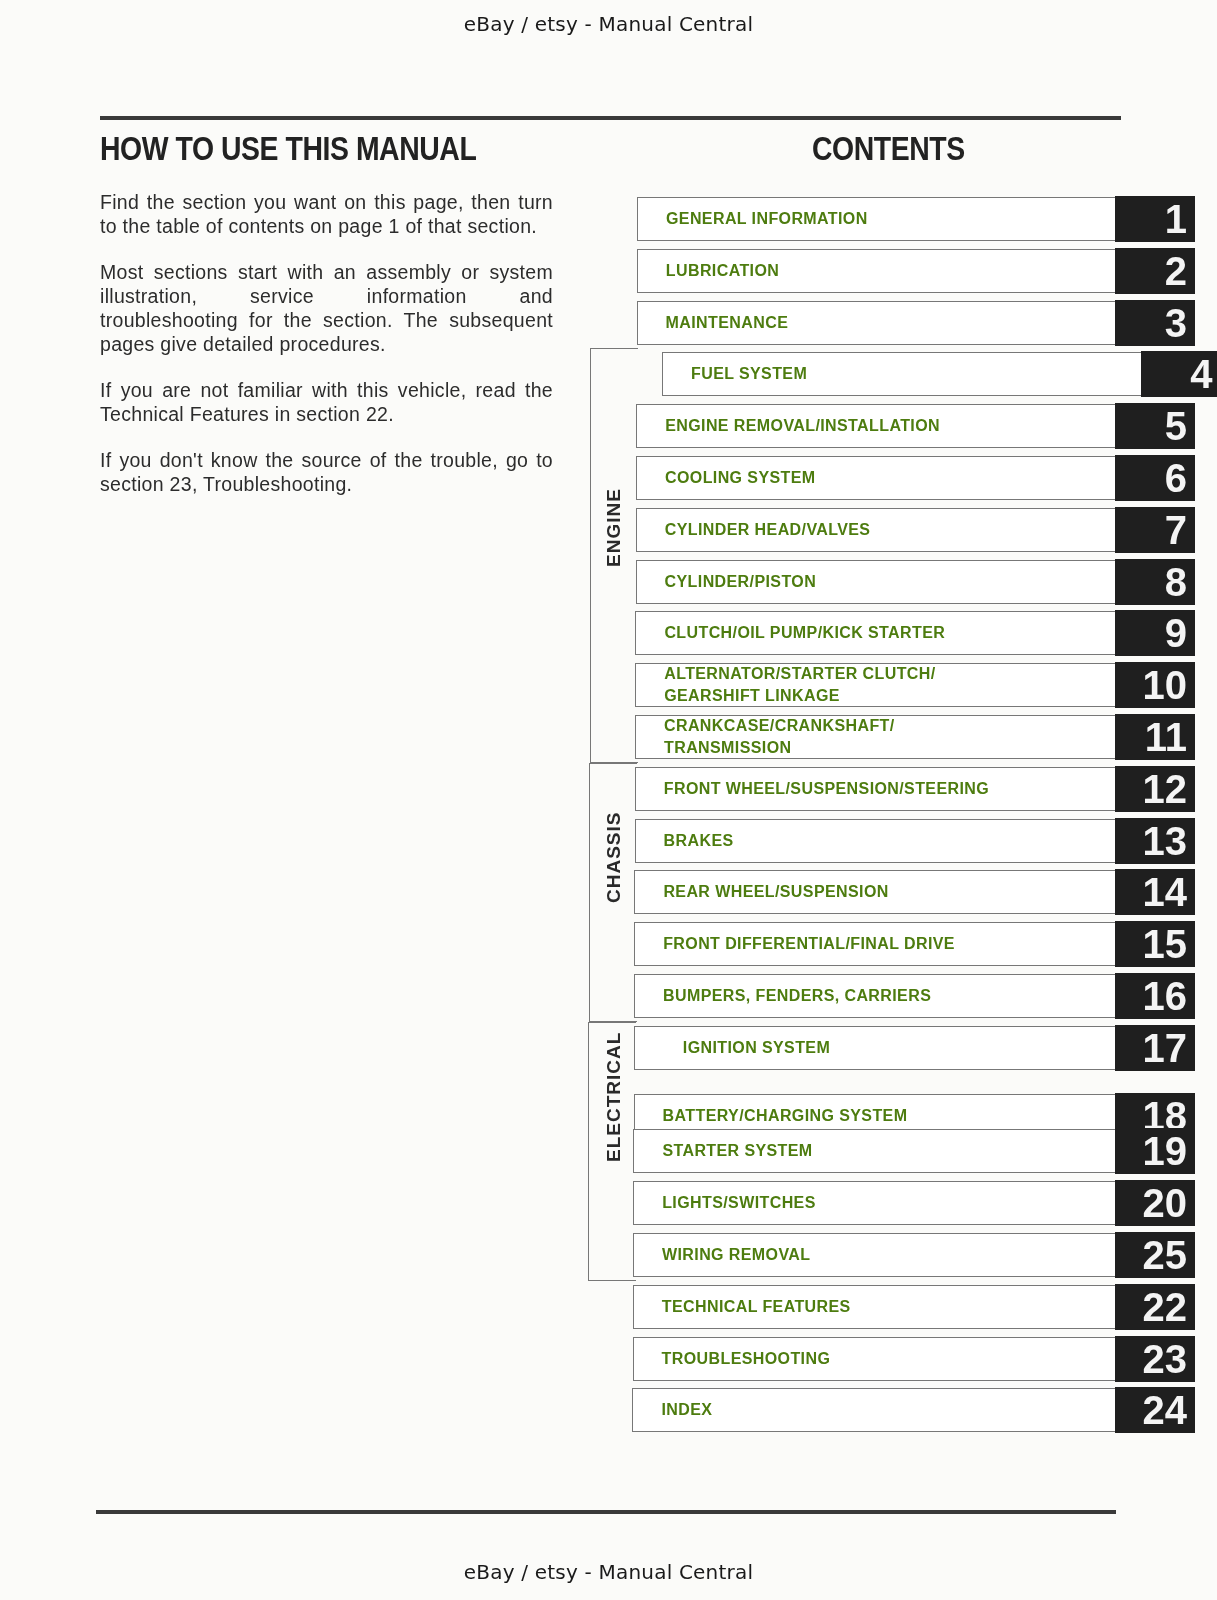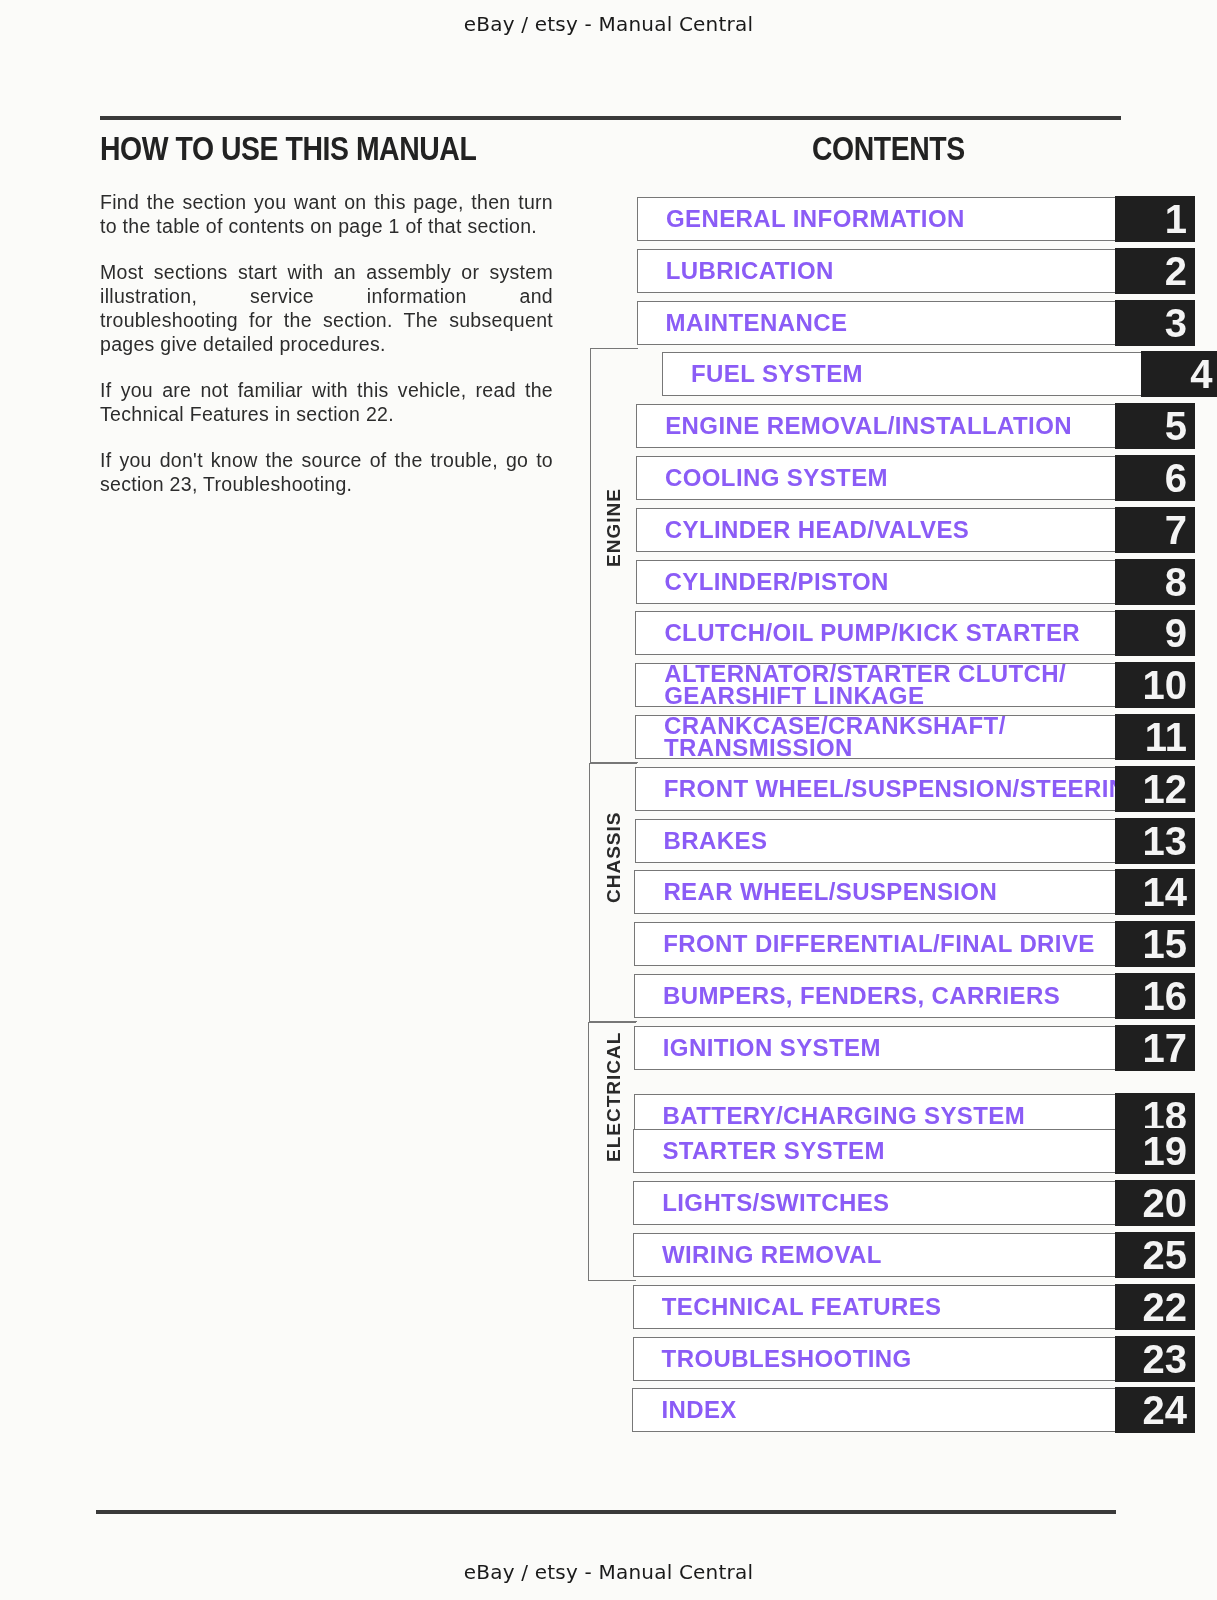--- a/index.html
+++ b/index.html
@@ -36,21 +36,21 @@
   .intro p {
     margin:0 0 22px 0; font-size:19.5px; line-height:24px;
     text-align:justify; color:#2c2c2c; letter-spacing:0.3px;
   }
   .toc-row {
     position:absolute; height:44px; border:1.5px solid #777; border-right:none;
     background:#fff; box-sizing:border-box;
   }
   .toc-label {
     position:absolute; left:28px; top:50%; transform:translateY(-50%);
-    font-weight:bold; font-size:24px; line-height:22px; color:#8b5cf6;
+    font-weight:bold; font-size:16px; line-height:22px; color:#4d7c0f;
     letter-spacing:0.4px;
   }
   .toc-num {
     position:absolute; top:-2px; height:46px; width:80px; right:-2px;
     background:#1f1f1f; color:#f4f4f4; text-align:right;
     font-weight:bold; font-size:40px; line-height:46px; padding-right:8px;
     box-sizing:border-box;
   }
   .group-box {
     position:absolute; border:1.5px solid #777; border-right:none;
@@ -139,21 +139,21 @@
     </div>
     <div class="toc-row" style="left: 634.2px; top: 922.2px; width: 558.8px;">
       <div class="toc-label" style="white-space: pre;">FRONT DIFFERENTIAL/FINAL DRIVE</div>
       <div class="toc-num">15</div>
     </div>
     <div class="toc-row" style="left: 634px; top: 974px; width: 559px;">
       <div class="toc-label" style="white-space: pre;">BUMPERS, FENDERS, CARRIERS</div>
       <div class="toc-num">16</div>
     </div>
     <div class="toc-row" style="left: 633.8px; top: 1025.8px; width: 559.2px;">
-      <div class="toc-label" style="white-space: pre;">IGNITION SYSTEM</div>
+      <div class="toc-label" style="white-space: pre; margin-left: 20px;">IGNITION SYSTEM</div>
       <div class="toc-num">17</div>
     </div>
     <div class="toc-row" style="left: 633.6px; top: 1094px; width: 559.4px;">
       <div class="toc-label" style="white-space: pre;">BATTERY/CHARGING SYSTEM</div>
       <div class="toc-num">18</div>
     </div>
     <div class="toc-row" style="left: 633.4px; top: 1129.4px; width: 559.6px;">
       <div class="toc-label" style="white-space: pre; text-align: right;">STARTER SYSTEM</div>
       <div class="toc-num">19</div>
     </div>

